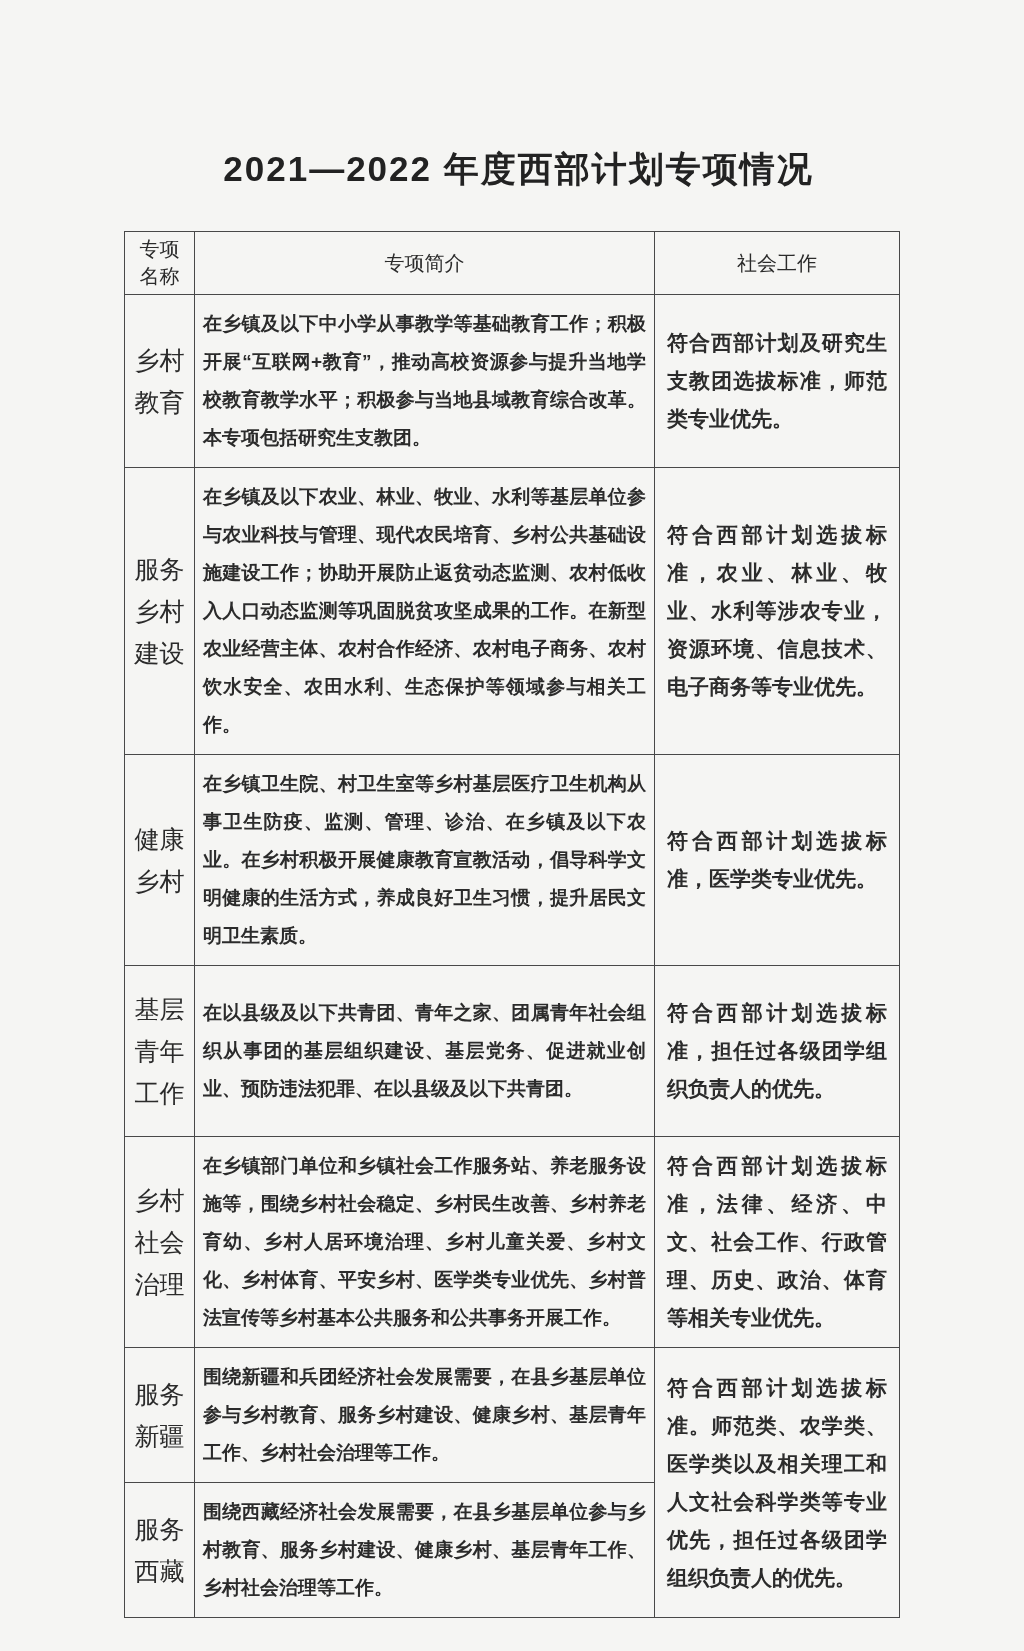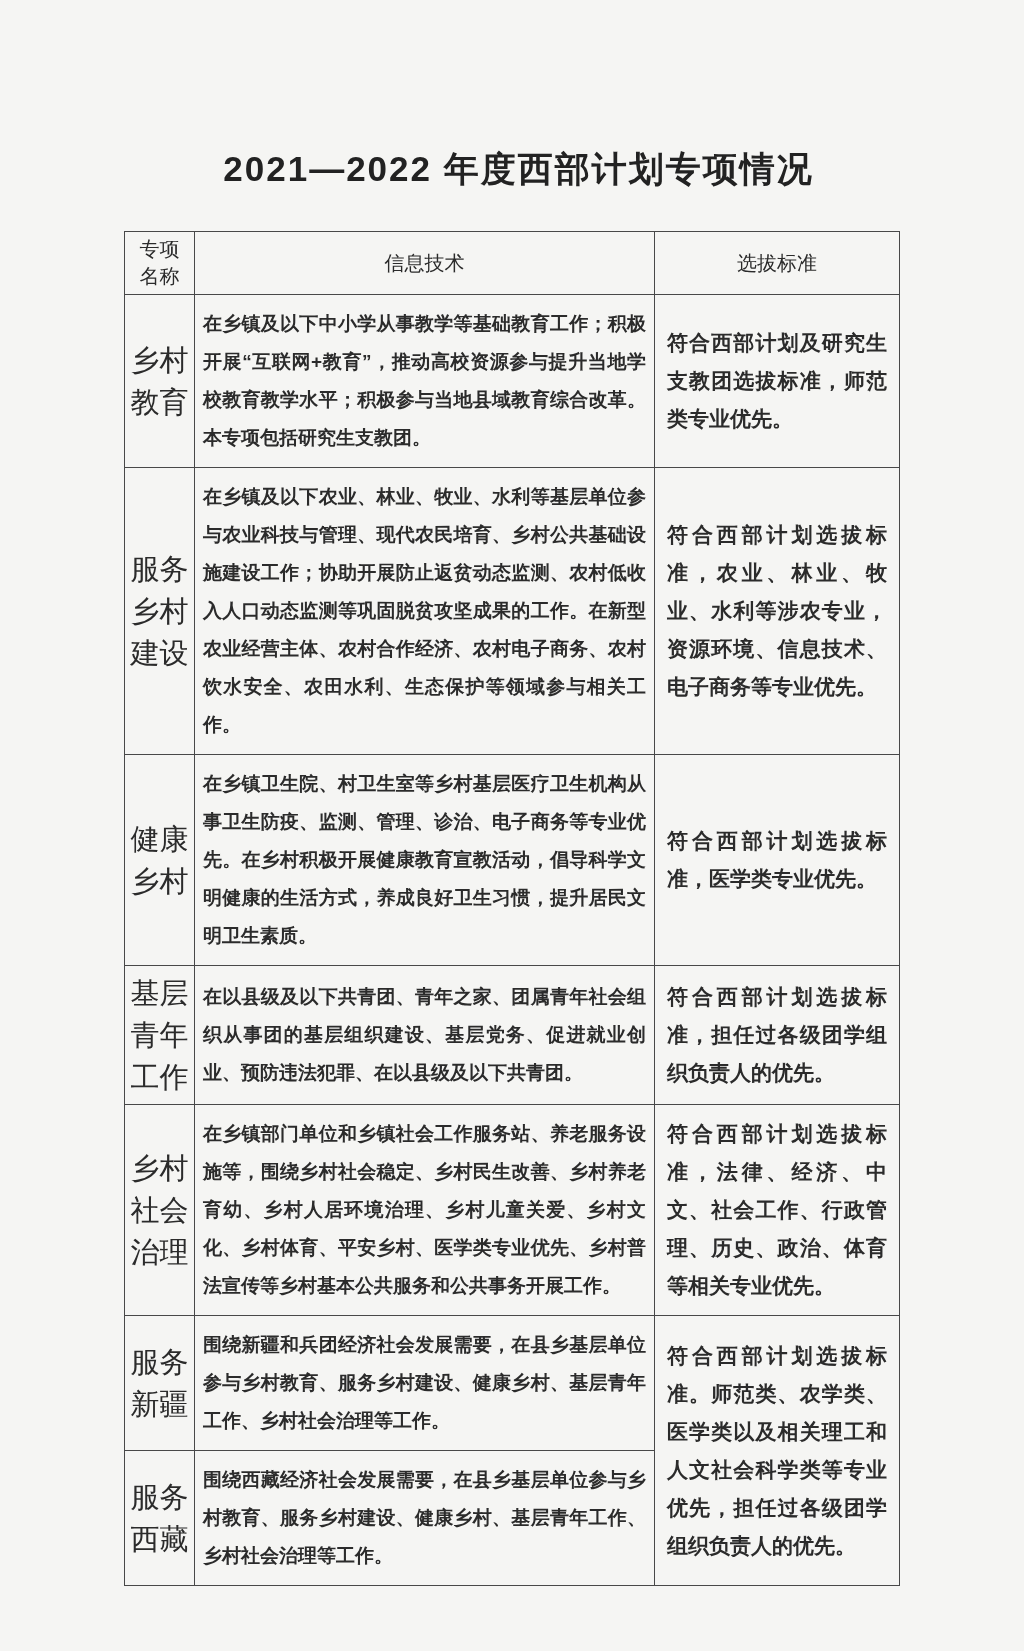--- a/index.html
+++ b/index.html
@@ -34,25 +34,25 @@
   }
   th {
     font-size: 20px;
     font-weight: 400;
     text-align: center;
     line-height: 27px;
     padding: 4px 2px;
     white-space: pre-line;
   }
   td.cell-name {
-    font-size: 29px;
+    font-size: 25px;
     text-align: center;
     line-height: 42px;
     white-space: pre-line;
-    padding: 6px 2px;
+    padding: 22px 2px;
   }
   td.cell-intro {
     font-size: 19px;
     line-height: 38px;
     text-align: justify;
     padding: 10px 8px;
     font-weight: bold;
   }
   td.cell-criteria {
     font-size: 21px;
@@ -72,42 +72,42 @@
   <table class="program-table">
     <colgroup>
       <col class="col-name">
       <col class="col-intro">
       <col class="col-criteria">
     </colgroup>
     <thead>
       <tr>
         <th>专项
 名称</th>
-        <th>信息技术</th>
-        <th>选拔标准</th>
+        <th>专项简介</th>
+        <th>社会工作</th>
       </tr>
     </thead>
     <tbody>
       <tr>
         <td class="cell-name">乡村
 教育</td>
         <td class="cell-intro">在乡镇及以下中小学从事教学等基础教育工作；积极开展“互联网+教育”，推动高校资源参与提升当地学校教育教学水平；积极参与当地县域教育综合改革。本专项包括研究生支教团。</td>
         <td class="cell-criteria">符合西部计划及研究生支教团选拔标准，师范类专业优先。</td>
       </tr>
       <tr>
         <td class="cell-name">服务
 乡村
 建设</td>
         <td class="cell-intro">在乡镇及以下农业、林业、牧业、水利等基层单位参与农业科技与管理、现代农民培育、乡村公共基础设施建设工作；协助开展防止返贫动态监测、农村低收入人口动态监测等巩固脱贫攻坚成果的工作。在新型农业经营主体、农村合作经济、农村电子商务、农村饮水安全、农田水利、生态保护等领域参与相关工作。</td>
         <td class="cell-criteria">符合西部计划选拔标准，农业、林业、牧业、水利等涉农专业，资源环境、信息技术、电子商务等专业优先。</td>
       </tr>
       <tr>
         <td class="cell-name">健康
 乡村</td>
-        <td class="cell-intro">在乡镇卫生院、村卫生室等乡村基层医疗卫生机构从事卫生防疫、监测、管理、诊治、电子商务等专业优先。在乡村积极开展健康教育宣教活动，倡导科学文明健康的生活方式，养成良好卫生习惯，提升居民文明卫生素质。</td>
+        <td class="cell-intro">在乡镇卫生院、村卫生室等乡村基层医疗卫生机构从事卫生防疫、监测、管理、诊治、在乡镇及以下农业。在乡村积极开展健康教育宣教活动，倡导科学文明健康的生活方式，养成良好卫生习惯，提升居民文明卫生素质。</td>
         <td class="cell-criteria">符合西部计划选拔标准，医学类专业优先。</td>
       </tr>
       <tr>
         <td class="cell-name">基层
 青年
 工作</td>
         <td class="cell-intro">在以县级及以下共青团、青年之家、团属青年社会组织从事团的基层组织建设、基层党务、促进就业创业、预防违法犯罪、在以县级及以下共青团。</td>
         <td class="cell-criteria">符合西部计划选拔标准，担任过各级团学组织负责人的优先。</td>
       </tr>
       <tr>

